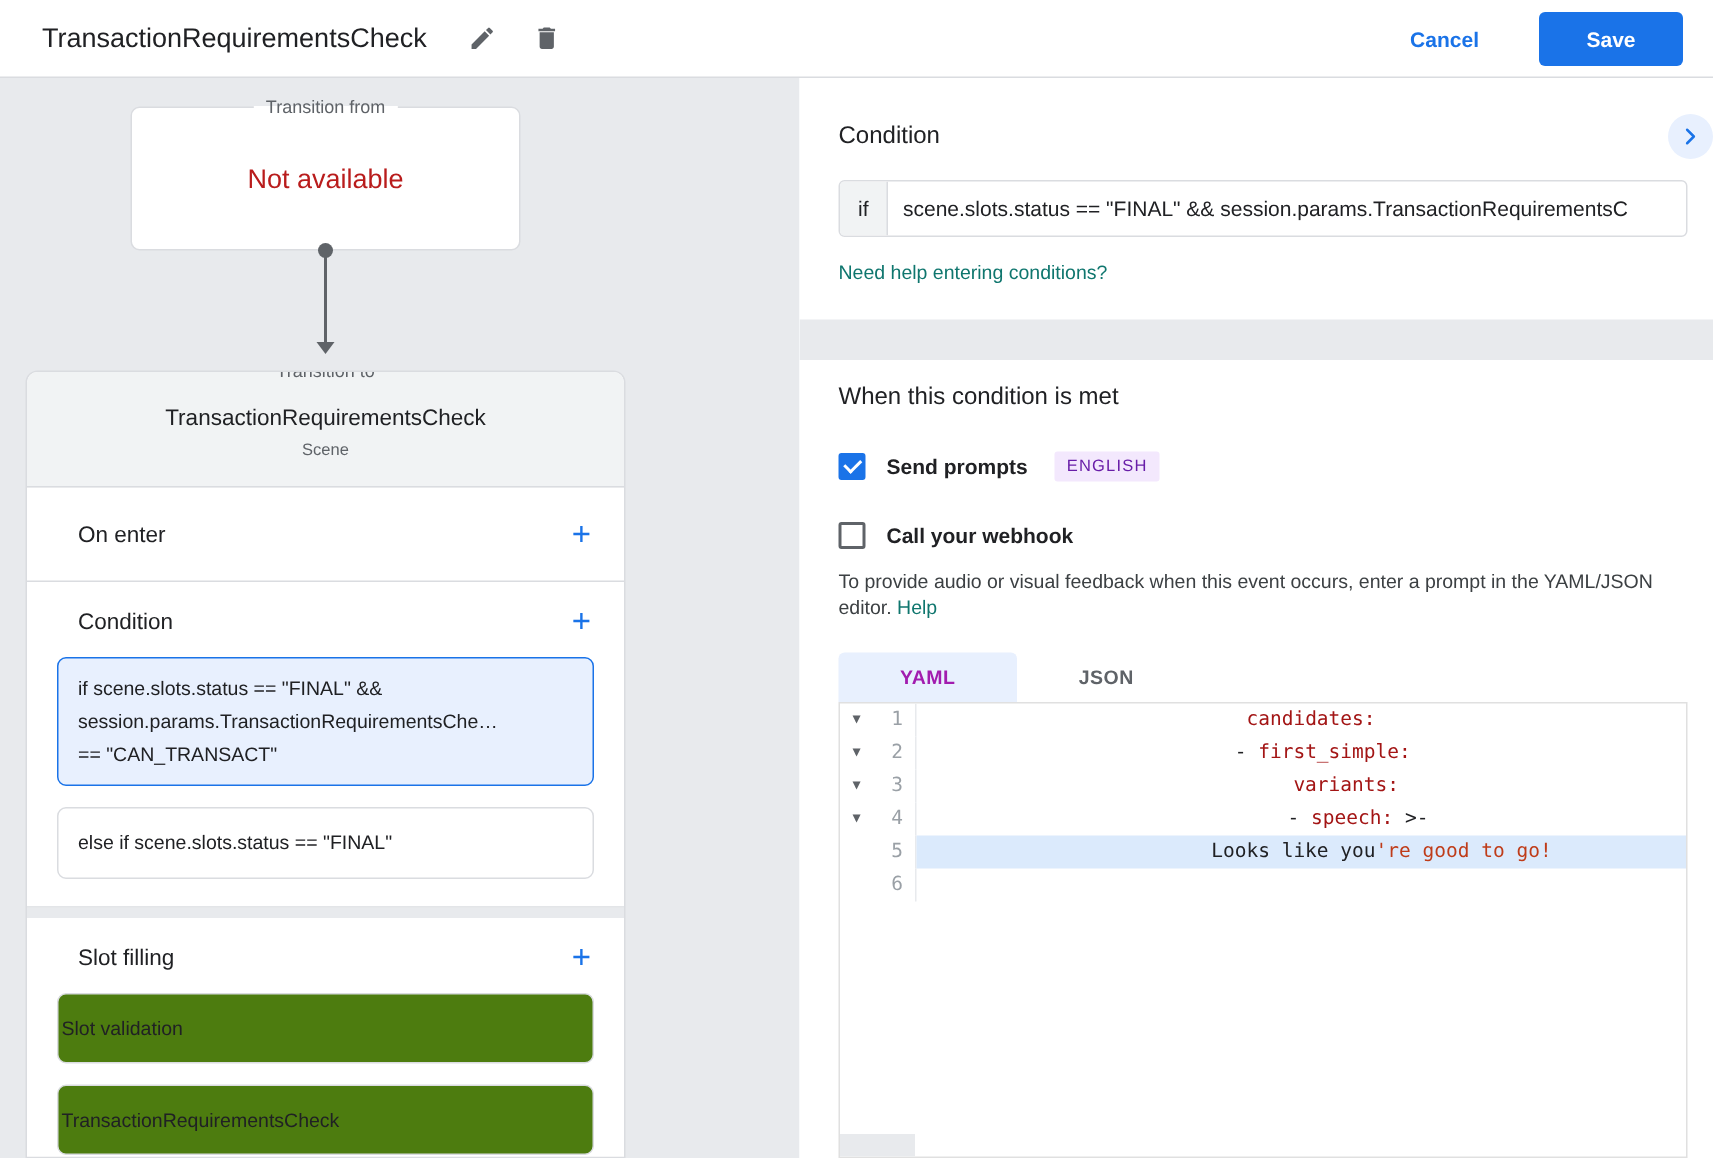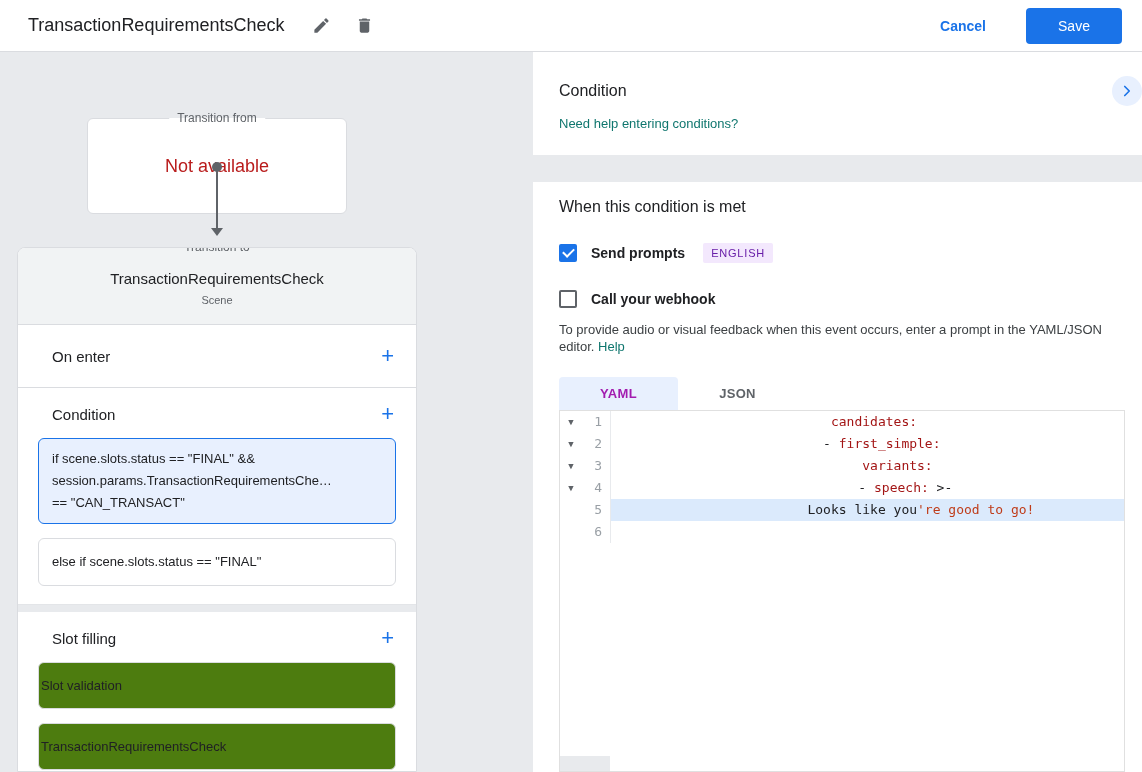--- a/index.html
+++ b/index.html
@@ -9,31 +9,31 @@
   
   .topbar { height: 52px; background: #fff; border-bottom: 1px solid #dadce0;
     display: flex; align-items: center; padding: 0 20px 0 28px; position: relative; z-index: 5; }
   .topbar-title { font-size: 18px; color: #202124; margin-right: 24px; }
   .icon-btn { background: none; border: none; padding: 4px; margin-right: 16px; cursor: pointer;
     display: flex; align-items: center; }
   .topbar-right { margin-left: auto; display: flex; align-items: center; }
   .cancel-btn { background: none; border: none; color: #1a73e8; font-size: 14px; font-weight: 700;
     font-family: inherit; margin-right: 34px; cursor: pointer; }
   .save-btn { background: #1a73e8; color: #fff; border: none; border-radius: 4px;
-    font-size: 14px; font-weight: 400; font-family: inherit; width: 96px; height: 36px; cursor: pointer; }
+    font-size: 14px; font-weight: 700; font-family: inherit; width: 96px; height: 36px; cursor: pointer; }
 
   
   .main { display: flex; height: calc(100% - 52px); }
 
   
   .left-panel { width: 533px; background: #e8eaed; position: relative; overflow: hidden; flex: none; }
 
   .from-box { position: absolute; left: 87px; top: 19px; width: 260px; height: 96px;
     background: #fff; border: 1px solid #dadce0; border-radius: 6px;
-    display: flex; align-items: center; justify-content: center; margin-top: 47px; }
+    display: flex; align-items: center; justify-content: center; }
   .box-label { position: absolute; top: -9px; left: 50%; transform: translateX(-50%);
     font-size: 12px; color: #5f6368; padding: 0 8px; white-space: nowrap; line-height: 16px; }
   .from-box .box-label { background: linear-gradient(to bottom, #e8eaed 50%, #ffffff 50%); }
   .from-value { font-size: 18px; color: #b91c1c; }
 
   .connector-dot { position: absolute; left: 212px; top: 110px; width: 10px; height: 10px;
     border-radius: 50%; background: #5f6368; }
   .connector-line { position: absolute; left: 216px; top: 115px; width: 2px; height: 62px; background: #5f6368; }
   .connector-arrow { position: absolute; left: 211px; top: 176px; width: 0; height: 0;
     border-left: 6px solid transparent; border-right: 6px solid transparent; border-top: 8px solid #5f6368; }
@@ -186,20 +186,24 @@
 
   <div class="right-panel">
 
     <h2 class="panel-title">Condition</h2>
     <button class="collapse-btn">
       <svg width="18" height="18" viewBox="0 0 24 24">
         <path d="M9 6l6 6-6 6" fill="none" stroke="#1a73e8" stroke-width="2.2" stroke-linecap="round" stroke-linejoin="round"></path>
       </svg>
     </button>
 
+    <div class="if-row">
+      <span class="if-cell">if</span>
+      <input class="if-input" type="text" value="scene.slots.status == &quot;FINAL&quot; &amp;&amp; session.params.TransactionRequirementsC" style="">
+    </div>
 
     <a class="link help-link">Need help entering conditions?</a>
 
     <div class="gray-band"></div>
 
     <h2 class="when-title">When this condition is met</h2>
 
     <div class="check-row">
       <span class="checkbox checked"></span>
       <span class="check-label">Send prompts</span>

